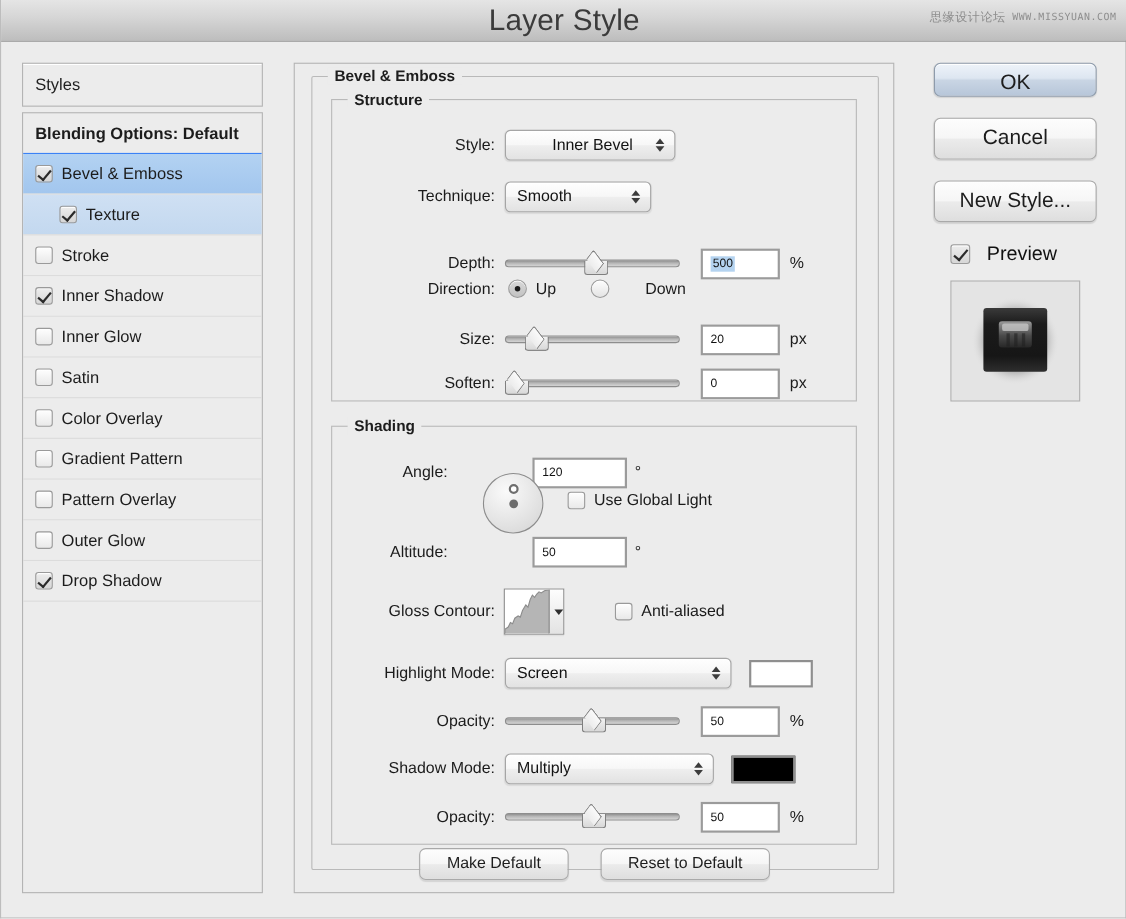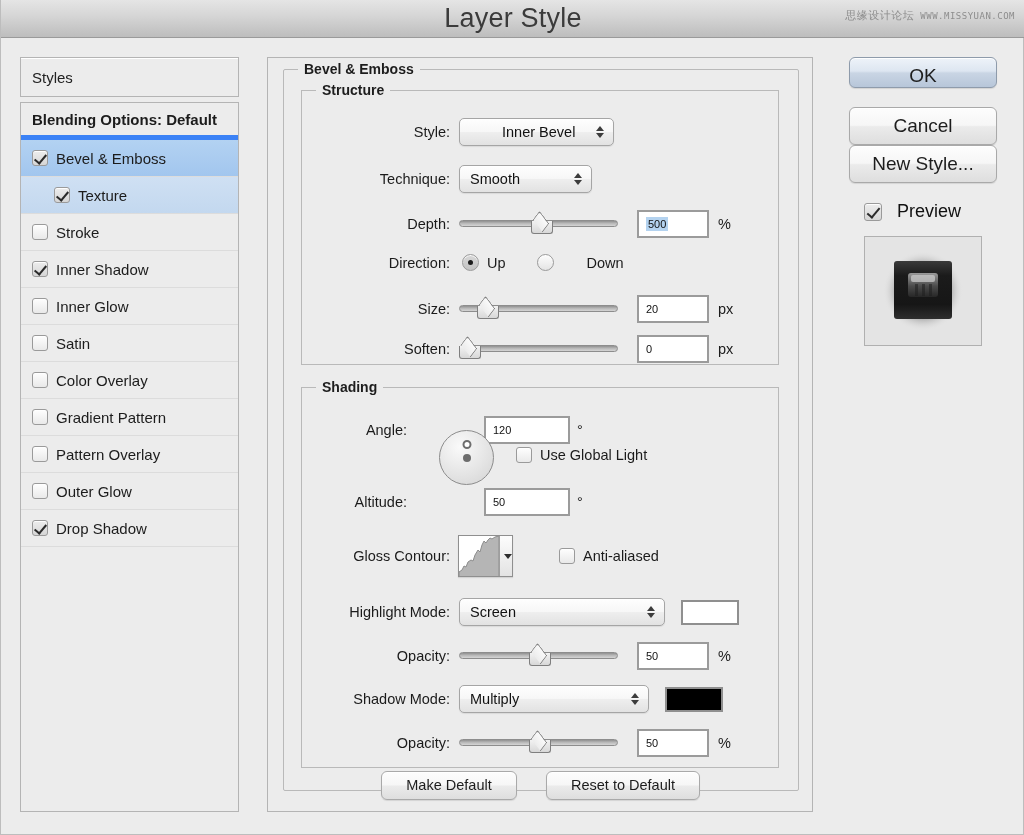--- a/index.html
+++ b/index.html
@@ -61,21 +61,21 @@
   }
   #styles-box .lbl { position:absolute; left:11px; top:11px; font-size:15px; color:#222; }
   #list-box {
     position:absolute; left:0; top:45px; width:219px; height:710px;
     background:#ececec; border:1px solid #b4b4b4; overflow:hidden;
   }
   .srow {
     position:relative; height:37px; border-bottom:1px solid #dcdcdc;
     display:flex; align-items:center; padding-left:11px;
   }
-  .srow.header { font-weight:bold; font-size:15px; color:#1e1e1e; border-bottom:5px solid #3b82f6; }
+  .srow.header { font-weight:bold; font-size:15px; color:#1e1e1e; border-bottom:1px solid #3b82f6; }
   .srow .slabel { font-size:15px; color:#1c1c1c; }
   .srow.sel    { background:linear-gradient(to bottom,#b3d2f2,#a2c6ee); }
   .srow.sel2   { background:linear-gradient(to bottom,#cfe0f3,#c3d8ef); }
   .srow.indent { padding-left:33px; }
 
   
   .cb {
     width:16px; height:16px; flex:0 0 16px; margin-right:8px;
     border:1px solid #9a9a9a; border-radius:3px;
     background:linear-gradient(to bottom,#fefefe,#e9e9e9);
@@ -200,21 +200,21 @@
   .contour-box .cbtn::after {
     content:""; position:absolute; left:4px; top:50%; margin-top:-2px;
     width:0; height:0; border-left:4px solid transparent; border-right:4px solid transparent;
     border-top:5px solid #2e2e2e;
   }
 
   
   #rightcol { position:absolute; left:848px; top:57px; width:148px; }
   #btn-ok     { width:148px; height:31px; line-height:36px; font-size:19px; }
   #btn-cancel { width:148px; height:38px; line-height:36px; font-size:19px; margin-top:19px; }
-  #btn-newstyle { width:148px; height:38px; line-height:36px; font-size:19px; }
+  #btn-newstyle { width:148px; height:38px; line-height:36px; font-size:19px; margin-top:19px; }
   #preview-row { display:flex; align-items:center; margin-top:18px; margin-left:15px; }
   #preview-row .plabel { font-size:18px; color:#111; margin-left:7px; }
   #preview-box {
     margin-top:14px; margin-left:15px; width:118px; height:110px;
     border:1px solid #b0b0b0; background:#e4e4e4;
     position:relative; overflow:hidden;
   }
 
   
   #btn-makedefault { position:absolute; left:380px; top:771px; width:136px; height:29px;
@@ -315,21 +315,21 @@
           <span class="flabel" style="width:148px">Technique:</span>
           <div class="select" style="width:133px; margin-left:9px;">
             <span class="sv">Smooth</span>
             <span class="arrows">
               <span class="tri-up"></span>
                 <span class="tri-dn"></span>
             </span>
           </div>
         </div>
 
-        <div class="frow" style="left:0; top:119px; width:478px;">
+        <div class="frow" style="left:0; top:135px; width:478px;">
           <span class="flabel" style="width:148px">Depth:</span>
           <div class="slider" style="width:159px; margin-left:9px;">
             <div class="track"></div>
             <div class="thumb" id="depth-thumb" style="left: 72.28px;"></div>
           </div>
           <div class="field" style="width:72px; margin-left:19px;">
             <span class="fv highlighted">500</span>
           </div>
           <span class="unit">%</span>
         </div>

